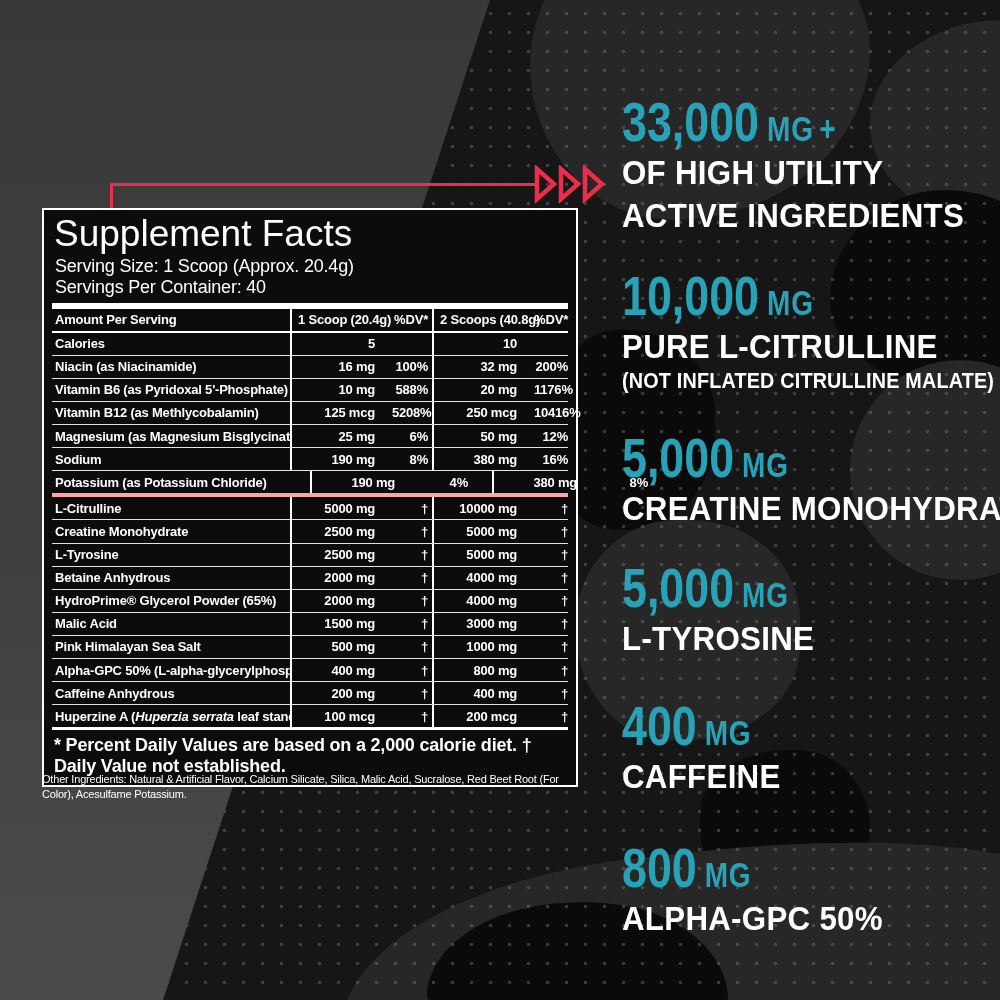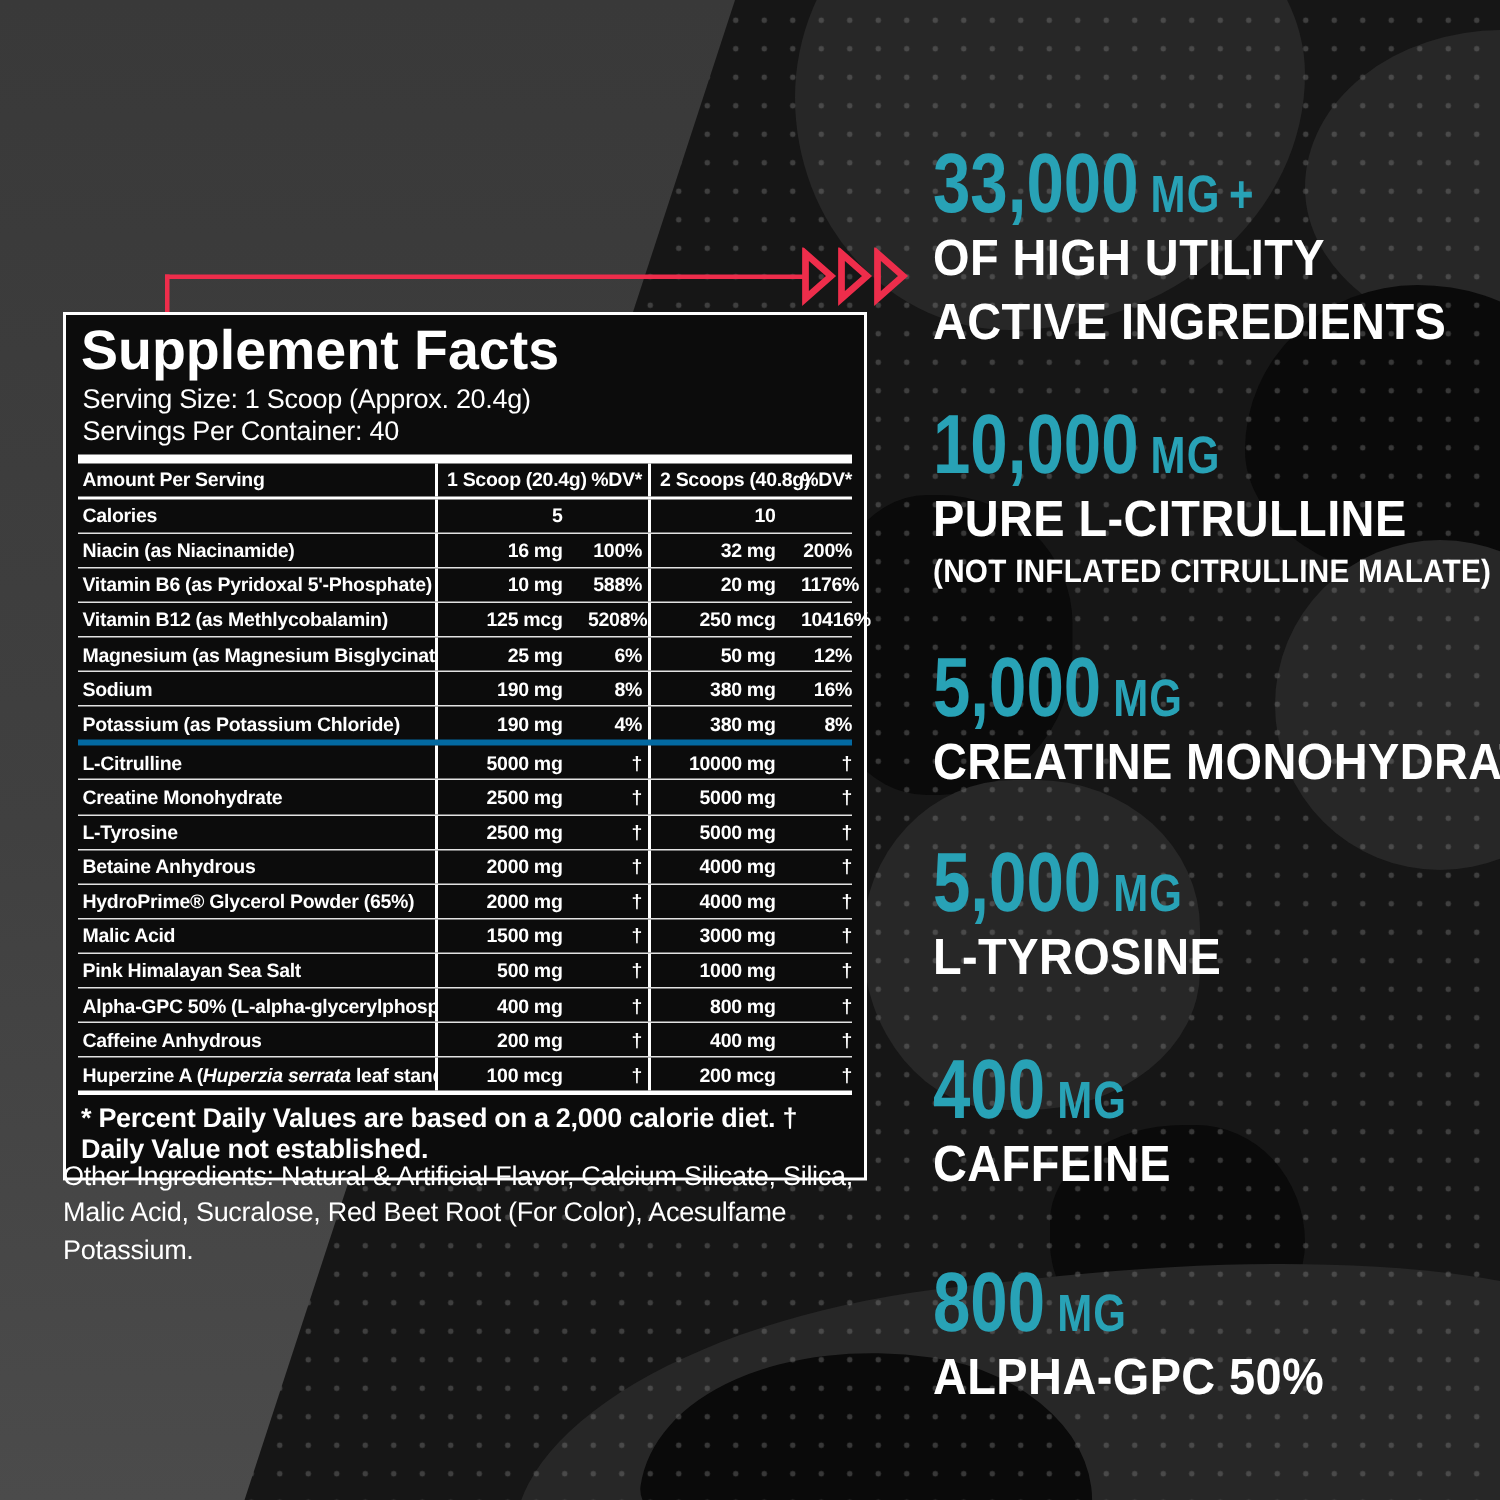--- a/index.html
+++ b/index.html
@@ -26,37 +26,37 @@
   
   .arrow-h{position:absolute;left:110px;top:183px;width:426px;height:3px;background:var(--red);}
   .arrow-v{position:absolute;left:110px;top:183px;width:3px;height:28px;background:var(--red);}
   .arrow-heads{position:absolute;left:534px;top:165px;}
   
   .panel{
     position:absolute;left:42px;top:208px;width:536px;
     background:#0c0c0c;border:2px solid #fff;
     padding:5px 8px 5px 8px;box-sizing:border-box;color:#fff;
   }
-  .p-title{font-size:37px;font-weight:700;letter-spacing:0;margin:0 0 2px 2px;line-height:1.05;}
+  .p-title{font-size:37px;font-weight:400;letter-spacing:0;margin:0 0 2px 2px;line-height:1.05;}
   .p-serving{font-size:18px;line-height:1.16;margin-left:3px;letter-spacing:-.2px;}
   .bar-thick{height:6px;background:#fff;margin:5px 0 0 0;}
   .t-row{display:grid;grid-template-columns:238px 98px 44px 98px 42px;align-items:stretch;}
   .t-row.header{border-bottom:2.5px solid #fff;}
   .t-row.body{border-bottom:1.5px solid #e3e3e3;}
-  .t-row.body.thick{border-bottom:4px solid #0369a1;}
+  .t-row.body.thick{border-bottom:4px solid #fca5a5;gap:20px;}
   .t-row.body.last{border-bottom:3px solid #fff;}
   .cell{font-size:13px;font-weight:700;letter-spacing:-.2px;padding:3.5px 4px 3px 4px;white-space:nowrap;line-height:1.2;}
   .c-name{padding-left:3px;overflow:hidden;}
   .c-amt{text-align:right;padding-right:13px;border-left:2px solid #fff;}
   .c-dv{text-align:right;padding-right:4px;}
   .hdr-amt{text-align:right;padding-left:6px;overflow:visible;}
   .footnote{font-size:18px;font-weight:700;letter-spacing:-.2px;padding:5px 2px 3px 2px;}
   .other-ing{
     position:absolute;left:42px;top:772px;width:548px;color:#fff;
-    font-size:18px;line-height:1.35;letter-spacing:-.2px;
+    font-size:11px;line-height:1.35;letter-spacing:-.2px;
   }
   
   .highlights{position:absolute;left:622px;top:0;width:378px;height:831px;}
   .hl{position:absolute;left:0;width:378px;}
   .hl-num{
     color:var(--teal);font-weight:800;font-size:56px;line-height:1.0;
     letter-spacing:0;transform:scaleX(.8);transform-origin:left bottom;white-space:nowrap;
   }
   .hl-unit{font-size:35px;margin-left:10px;letter-spacing:1px;}
   .hl-plus{font-size:35px;margin-left:7px;}

